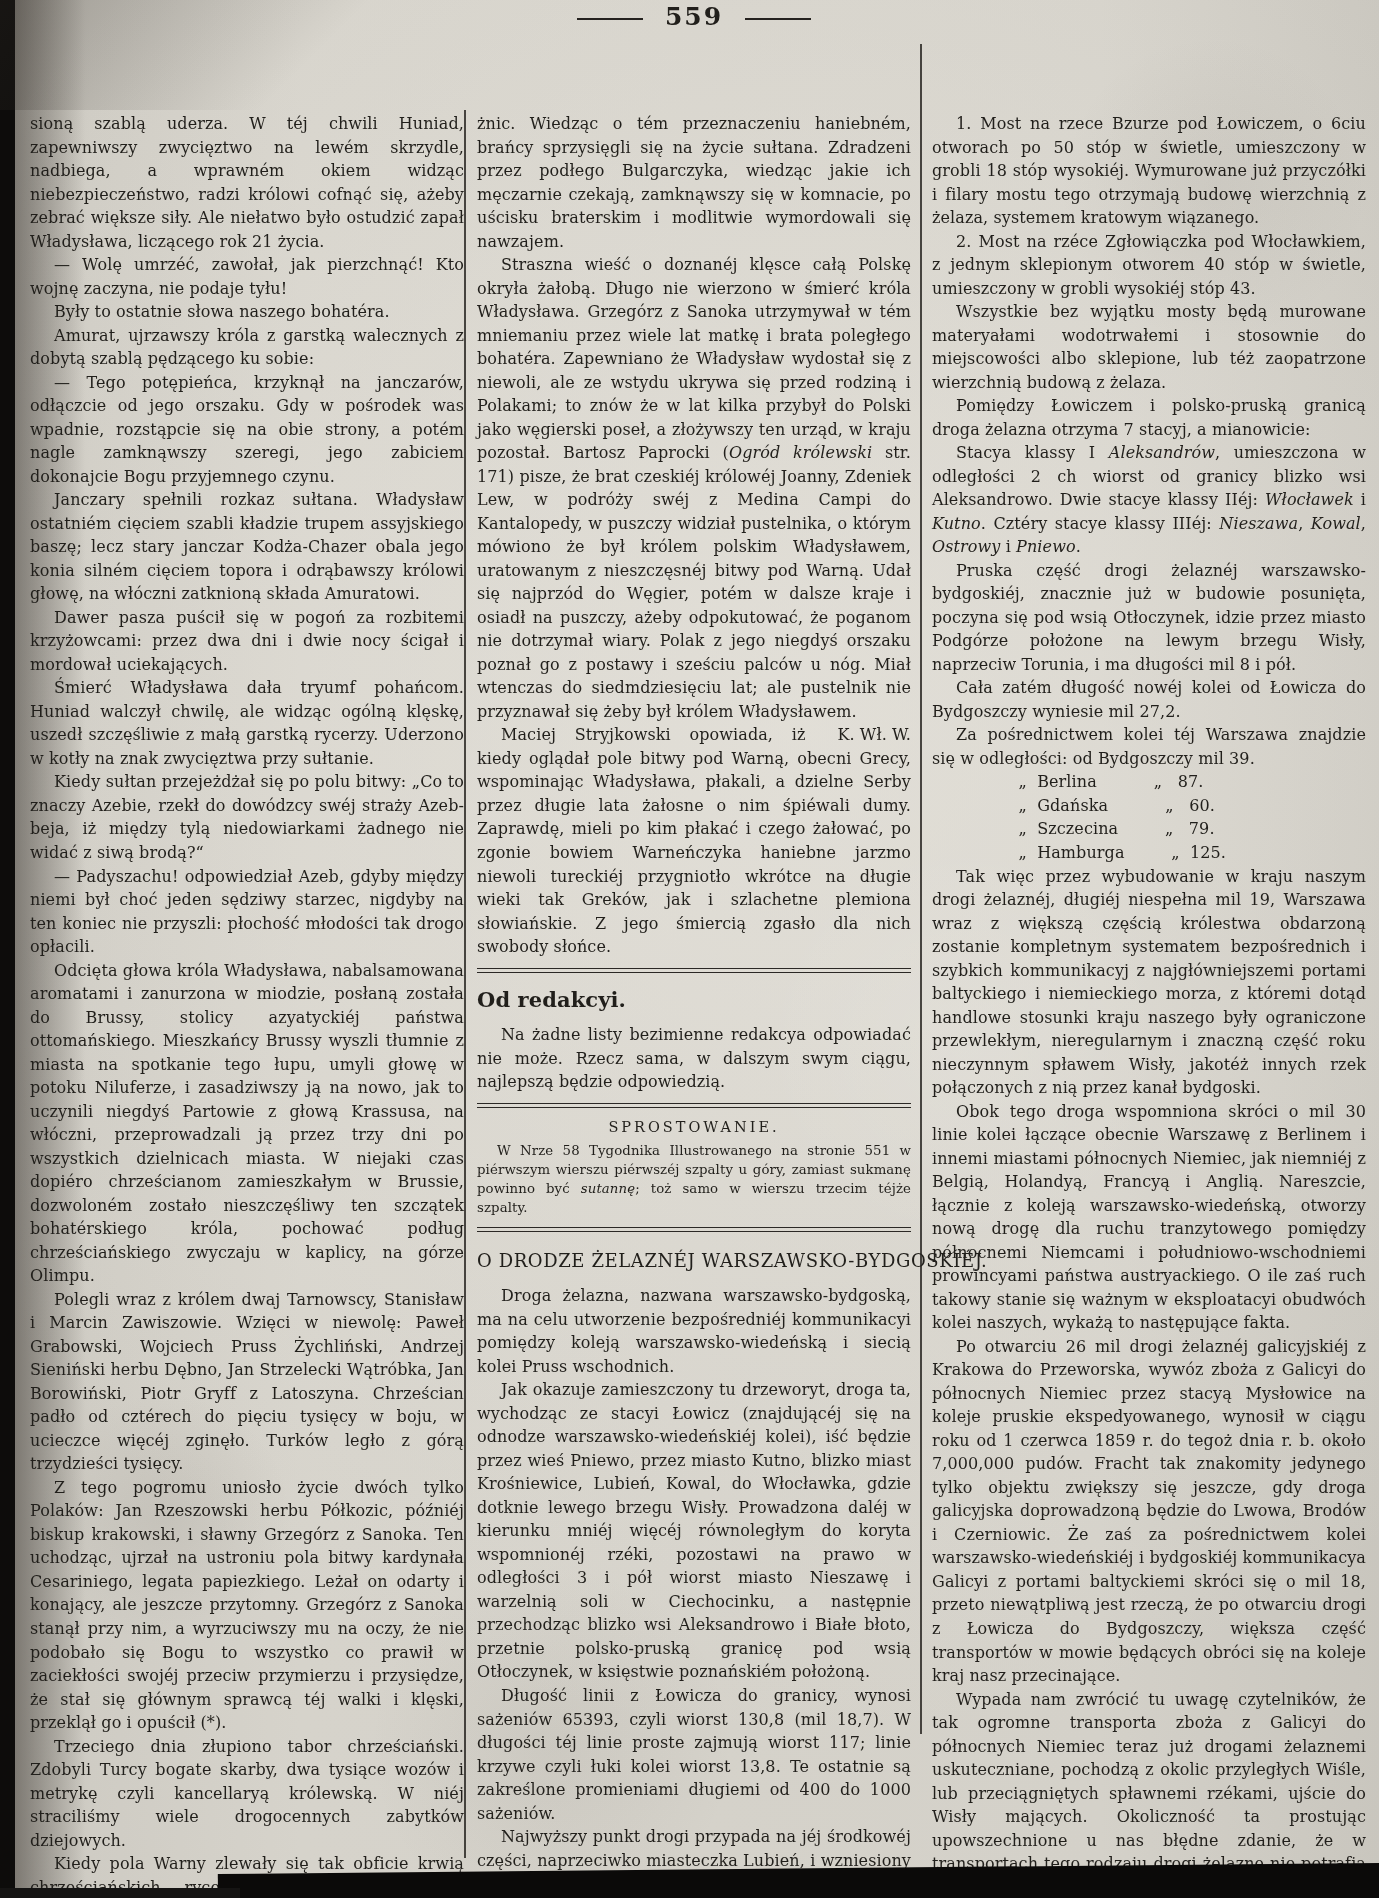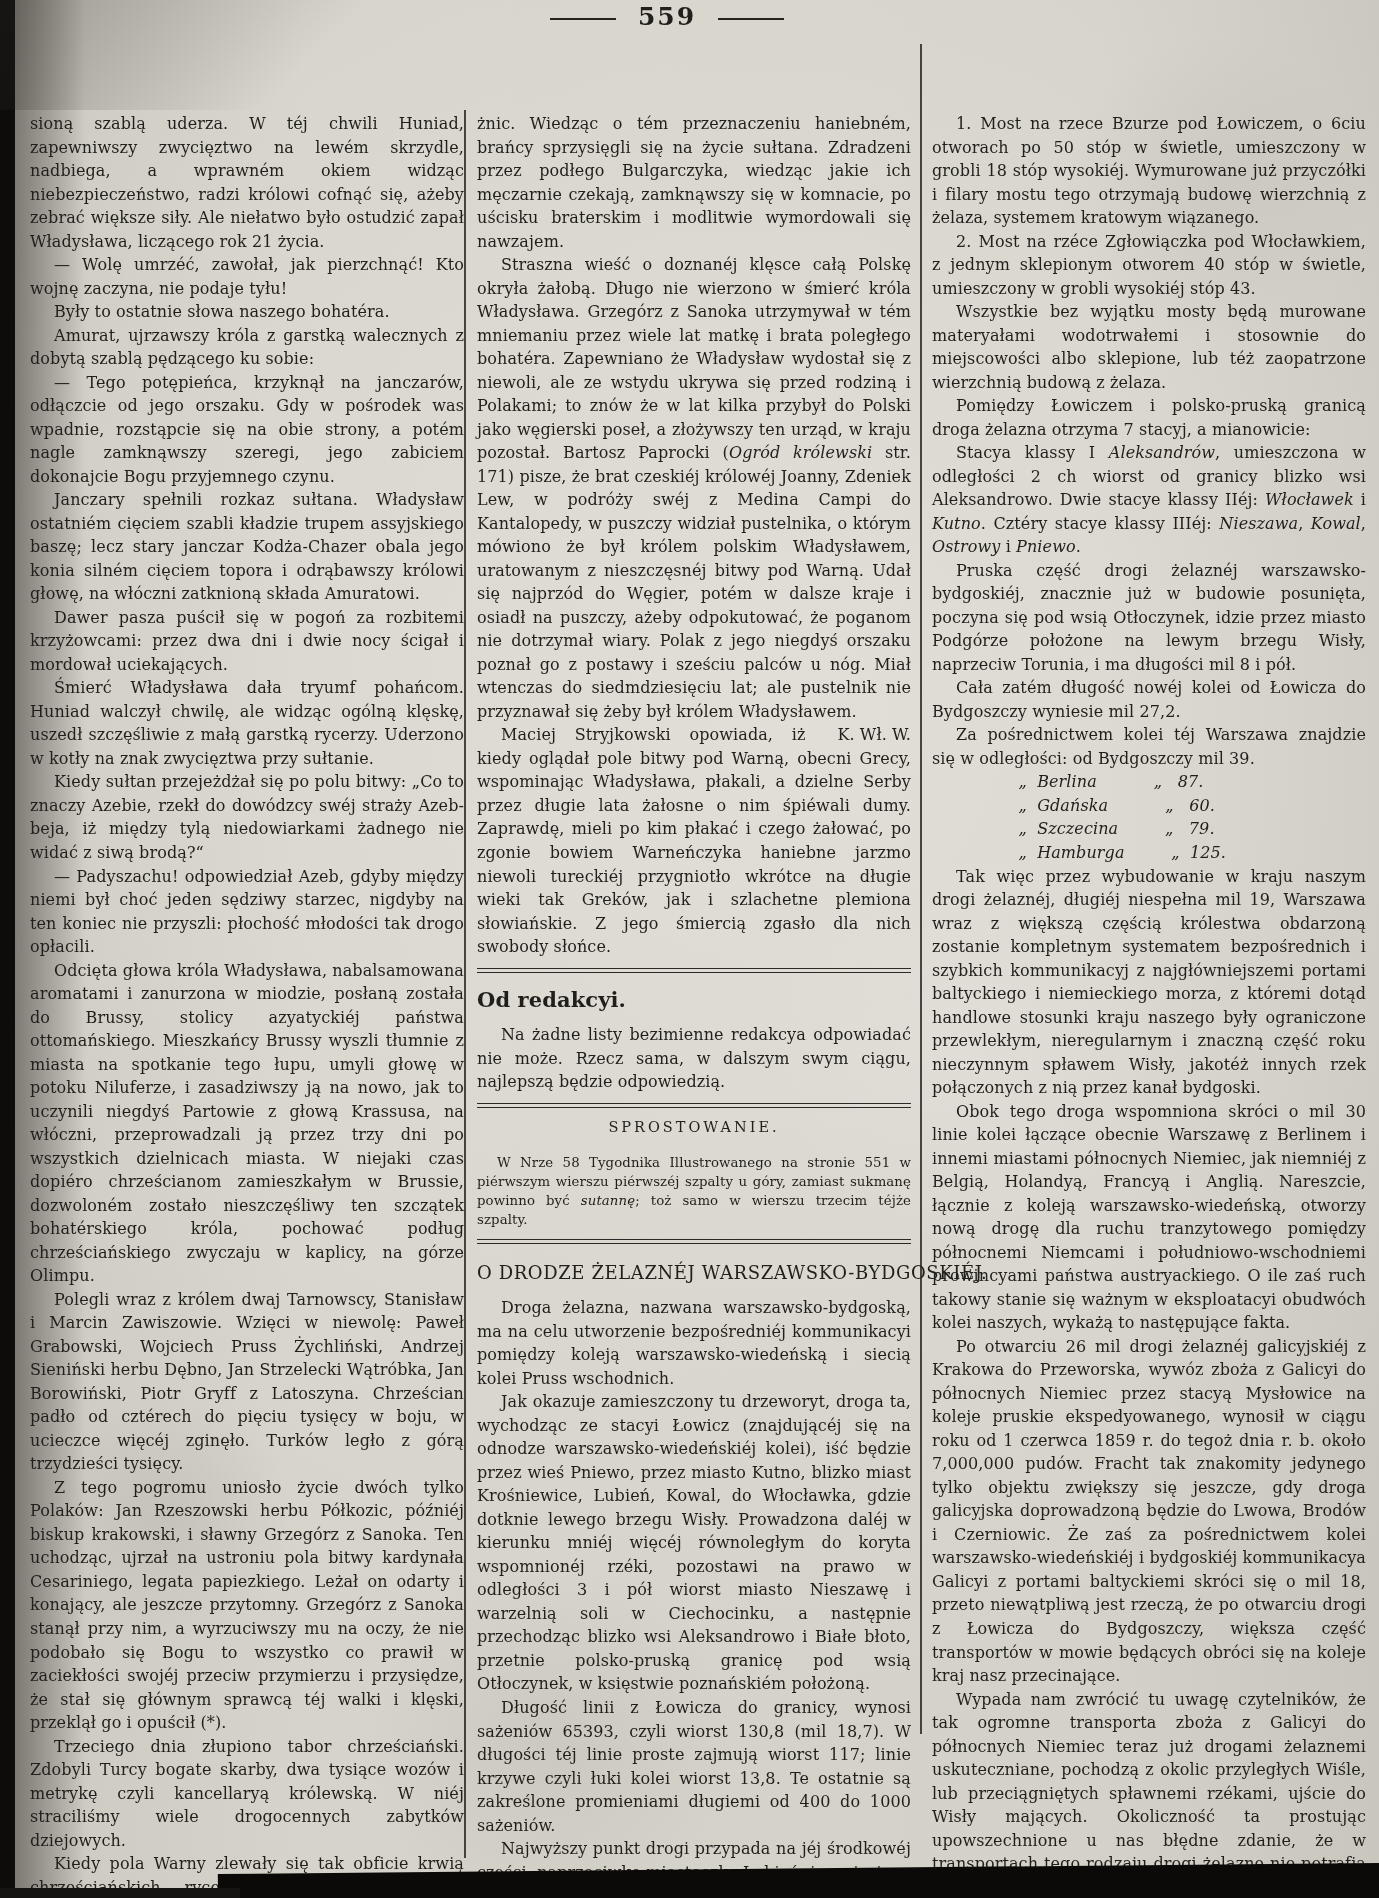--- a/index.html
+++ b/index.html
@@ -19,45 +19,45 @@
     radial-gradient(circle 300px at 70% 55%, rgba(255,255,255,.10), transparent 70%);}
   .scan-left-black{position:absolute;left:0;top:0;width:15px;height:100%;background:#0d0c0b;}
   .scan-left-shade{position:absolute;left:15px;top:0;width:70px;height:100%;
     background:linear-gradient(to right, rgba(48,43,38,.45), rgba(48,43,38,0));}
   .scan-top-shade{position:absolute;left:0;top:0;width:420px;height:110px;
     background:linear-gradient(135deg, rgba(48,43,38,.30), rgba(48,43,38,0) 70%);}
   .scan-bottom-black{position:absolute;left:218px;bottom:-16px;width:1260px;height:46px;
     background:#0b0a09;transform:rotate(-.55deg);}
   .scan-bottom-left{position:absolute;left:0;bottom:0;width:240px;height:10px;background:#151413;}
 
-  .pagehead{position:absolute;top:2px;left:450px;width:434px;display:flex;
+  .pagehead{position:absolute;top:2px;left:477px;width:434px;display:flex;
     justify-content:center;align-items:center;gap:22px;}
   .pagehead .num{font-size:25px;font-weight:bold;letter-spacing:2px;}
   .hdash{width:66px;height:2px;background:#25221f;margin-top:5px;}
 
   .vrule{position:absolute;width:2px;background:rgba(33,30,26,.8);}
   .vrule1{left:464px;top:110px;height:1748px;}
   .vrule2{left:920px;top:44px;height:1690px;}
 
   .col{position:absolute;top:112px;width:434px;font-size:16px;line-height:1.47;
     text-align:justify;letter-spacing:.1px;}
   .col1{left:30px;}
   .col2{left:477px;}
   .col3{left:932px;}
 
   .para{margin:0;text-indent:1.5em;}
   .noind{text-indent:0;}
   .head-bold{margin:12px 0 8px;text-indent:0;font-weight:bold;font-size:21px;}
-  .head-small{margin:8px 0 16px;text-align:center;text-indent:0;font-size:14.5px;letter-spacing:3px;}
+  .head-small{margin:8px 0 4px;text-align:center;text-indent:0;font-size:14.5px;letter-spacing:3px;}
   .head-caps{margin:16px 0 10px;text-align:center;text-indent:0;font-size:18px;
     letter-spacing:.6px;white-space:nowrap;}
   .small-text{font-size:13.3px;line-height:1.42;}
   .drule{height:3px;border-top:1.5px solid #2b2825;border-bottom:1.5px solid #2b2825;margin:9px 0;}
   .tbl{margin:0;text-indent:0;white-space:pre;}
-  .tbl.dist{padding-left:5.4em;font-style:italic;}
+  .tbl.dist{padding-left:5.4em;}
   .sig{float:right;padding-left:8px;}
 </style>
 </head>
 <body>
 
 <div class="page">
   <div class="mottle"></div>
   <div class="scan-left-black"></div>
   <div class="scan-left-shade"></div>
   <div class="scan-top-shade"></div>

